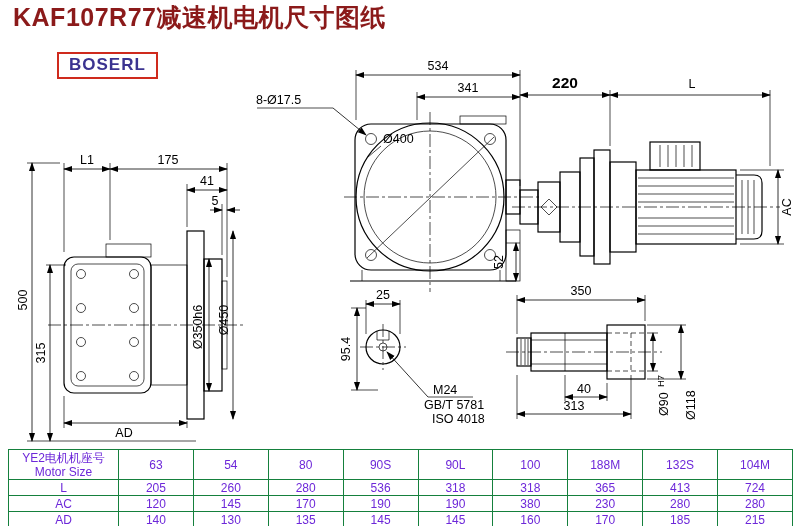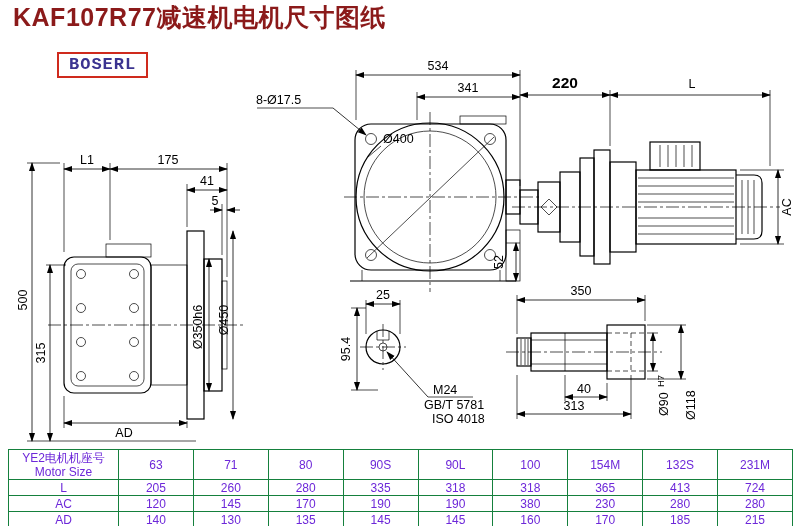--- a/index.html
+++ b/index.html
@@ -1,19 +1,19 @@
 <!DOCTYPE html>
 <html><head>
 <meta charset="utf-8">
 <style>
   html,body{margin:0;padding:0;}
   body{width:800px;height:526px;background:#fff;font-family:"Liberation Sans",sans-serif;}
   .page{position:relative;width:800px;height:526px;background:#fff;overflow:hidden;}
   .title{position:absolute;left:13px;top:1px;font-size:25px;font-weight:bold;color:#8b1a1a;white-space:nowrap;letter-spacing:0.5px;}
-  .logo{position:absolute;left:57px;top:52px;border:2px solid #cf2a1d;padding:1px 10px 2px;font-family:Liberation Mono, monospace;font-weight:bold;font-size:17px;color:#3b3390;letter-spacing:1px;background:#fff;}
+  .logo{position:absolute;left:57px;top:52px;border:2px solid #cf2a1d;padding:1px 10px 2px;font-family:Liberation Sans, sans-serif;font-weight:bold;font-size:17px;color:#3b3390;letter-spacing:1px;background:#fff;}
   svg.drawing{position:absolute;left:0;top:0;}
   .ln{stroke:#000;stroke-width:1.2;fill:none;}
   .tn{stroke:#000;stroke-width:0.7;fill:none;}
   .dm{stroke:#000;stroke-width:0.8;fill:none;}
   .cl{stroke:#000;stroke-width:0.7;fill:none;stroke-dasharray:13 3 3 3;}
   .hd{stroke:#000;stroke-width:0.7;fill:none;stroke-dasharray:5 3;}
   text.t{font-family:"Liberation Sans",sans-serif;font-size:12.5px;fill:#000;}
   text.m{text-anchor:middle;}
   text.b{font-weight:bold;font-size:15.5px;}
   text.sm{font-size:9.5px;}
@@ -252,35 +252,35 @@
         <col>
         <col>
     </colgroup>
     <tbody>
       <tr class="hdr">
         <td class="hdr-cell">
           <div>YE2电机机座号</div>
           <div>Motor Size</div>
         </td>
         <td>63</td>
-        <td>71</td>
+        <td>54</td>
         <td>80</td>
         <td>90S</td>
         <td>90L</td>
         <td>100</td>
-        <td>154M</td>
+        <td>188M</td>
         <td>132S</td>
-        <td>231M</td>
+        <td>104M</td>
       </tr>
       <tr>
         <td>L</td>
         <td>205</td>
         <td>260</td>
         <td>280</td>
-        <td>335</td>
+        <td>536</td>
         <td>318</td>
         <td>318</td>
         <td>365</td>
         <td>413</td>
         <td>724</td>
       </tr>
       <tr>
         <td>AC</td>
         <td>120</td>
         <td>145</td>

